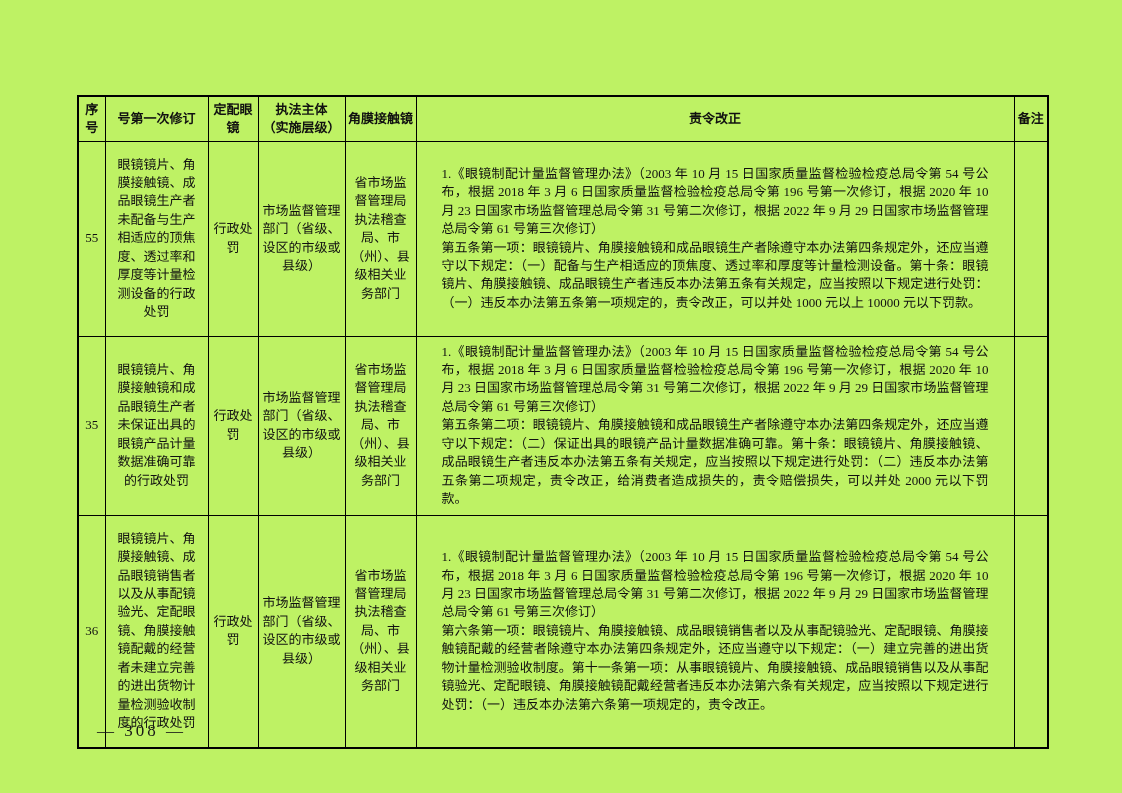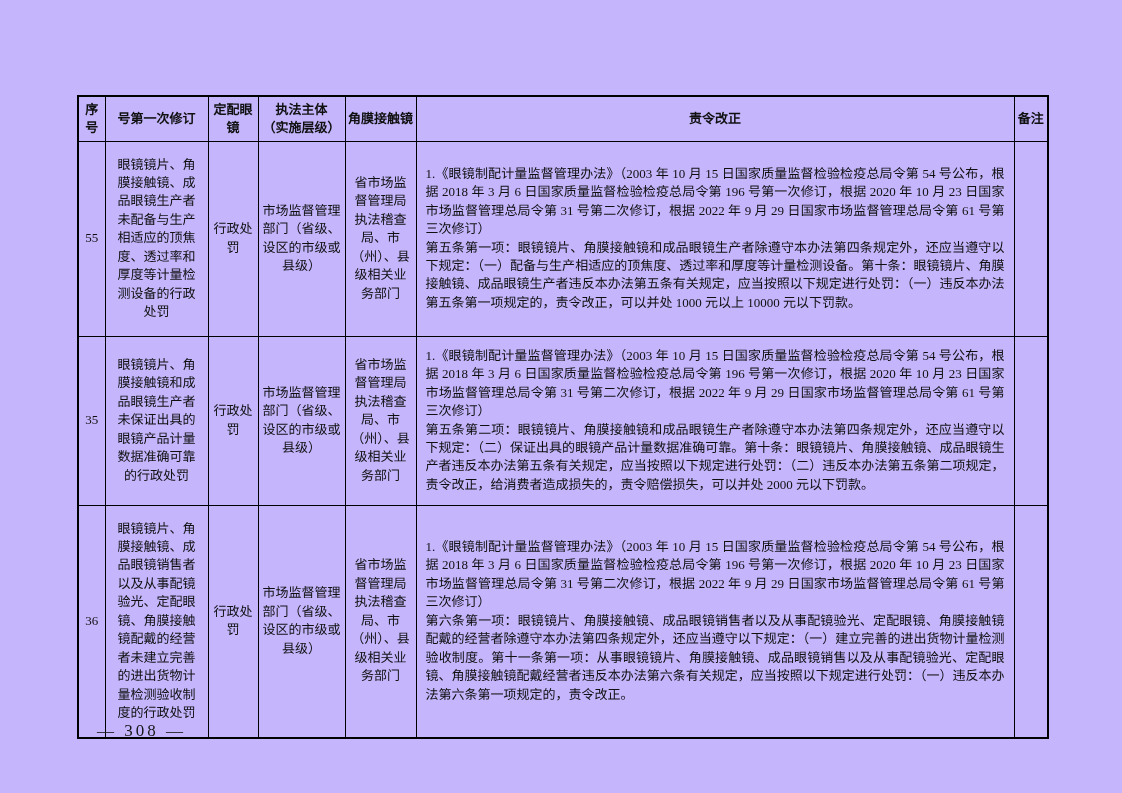--- a/index.html
+++ b/index.html
@@ -10,21 +10,21 @@
   body {
     width: 1122px;
     height: 793px;
     font-family: "Liberation Serif", "DejaVu Serif", serif;
     color: #101010;
   }
   .sheet {
     position: relative;
     width: 1122px;
     height: 793px;
-    background: #c4b5fd;
+    background: #bef264;
     overflow: hidden;
   }
   table.law-table {
     position: absolute;
     left: 77px;
     top: 95px;
     width: 970px;
     border-collapse: collapse;
     table-layout: fixed;
     border: 2px solid #000;
@@ -44,21 +44,21 @@
     font-size: 13px;
     padding: 2px 1px;
     line-height: 1.35;
   }
   .law-table td.cell-item {
     padding: 14px 7px;
   }
   .law-table td.cell-basis {
     text-align: justify;
     text-justify: inter-ideograph;
-    padding: 6px 9px;
+    padding: 6px 25px;
     vertical-align: middle;
   }
   .law-table td.cell-basis .para {
     margin: 0;
   }
   .prewrap {
     white-space: pre-line;
   }
   .pageno {
     position: absolute;

